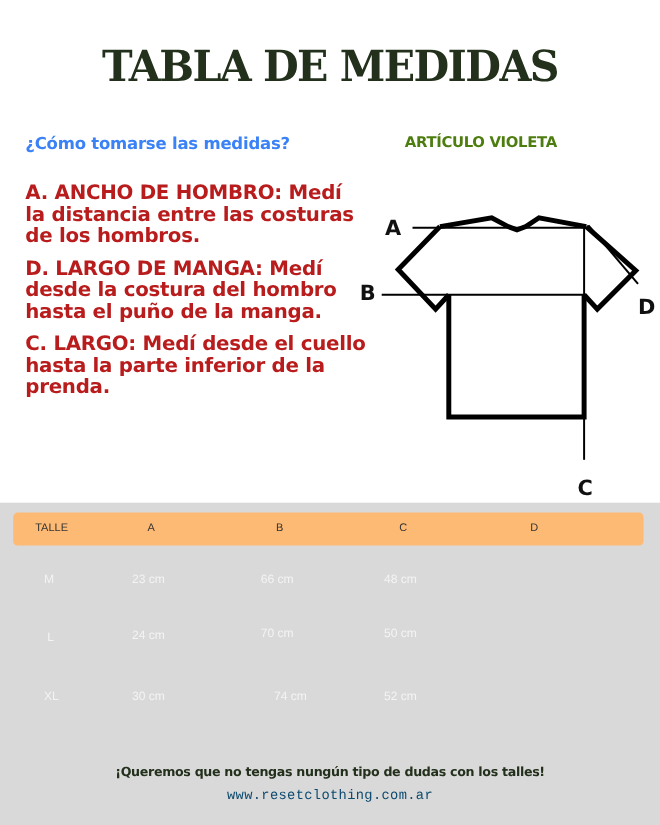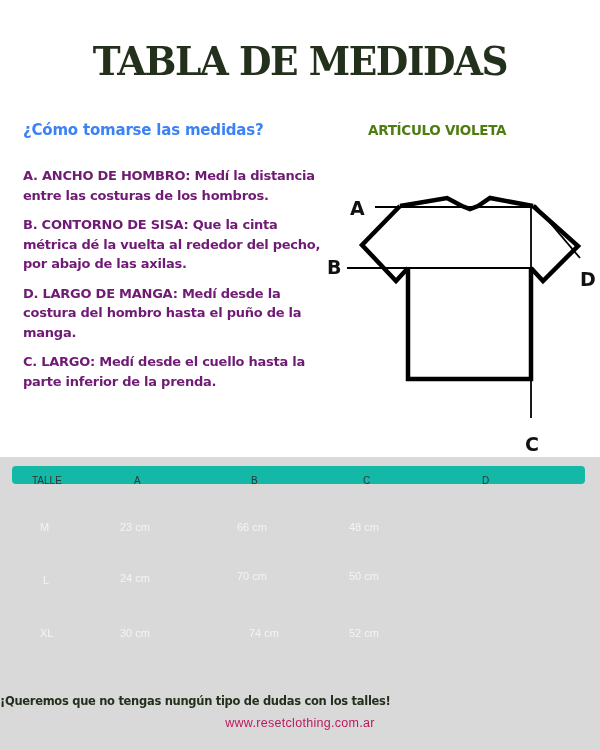--- a/index.html
+++ b/index.html
@@ -18,68 +18,67 @@
     color: #3b82f6; letter-spacing: -0.2px;
   }
   .article-heading {
     position: absolute; left: 368px; top: 122px;
     font-family: "DejaVu Sans", sans-serif; font-weight: bold; font-size: 13.5px;
     color: #4d7c0f; letter-spacing: -0.3px;
   }
 
   .instructions { position: absolute; left: 23px; top: 166px; width: 310px; }
   .instruction {
-    font-family: "DejaVu Sans", sans-serif; font-weight: bold; font-size: 13px;
-    line-height: 19.5px; color: #701a75; margin-bottom: 10px; letter-spacing: -0.25px;
+    font-family: "DejaVu Sans", sans-serif; font-weight: bold; font-size: 18px;
+    line-height: 19.5px; color: #b91c1c; margin-bottom: 10px; letter-spacing: -0.25px;
   }
 
   .diagram { position: absolute; left: 0; top: 0; width: 600px; height: 460px; pointer-events: none; }
   .diag-label {
     position: absolute; font-family: "DejaVu Sans", sans-serif; font-weight: bold;
     font-size: 19px; color: #111;
   }
 
   .table-area {
     position: absolute; left: 0; top: 457px; width: 600px; height: 293px; background: #d9d9d9;
   }
   .table-header {
-    position: absolute; left: 12px; top: 9px; width: 573px; height: 18px;
-    background: #14b8a6; border-radius: 4px;
+    position: absolute; left: 12px; top: 9px; width: 573px; height: 30px;
+    background: #fdba74; border-radius: 4px;
   }
   .th {
     position: absolute; top: 9px; font-family: "Liberation Sans", sans-serif;
     font-size: 10px; color: #333333;
   }
   .td {
     position: absolute; font-family: "Liberation Sans", sans-serif;
     font-size: 11px; color: #f4f4f4;
   }
 
   .footer-line1 {
-    position: absolute; left: 0; top: 694px; width: 600px; 
+    position: absolute; left: 0; top: 694px; width: 600px; text-align: center;
     font-family: "DejaVu Sans", sans-serif; font-weight: bold; font-size: 11.5px;
     color: #23301c; letter-spacing: -0.3px;
   }
   .footer-line2 {
     position: absolute; left: 0; top: 716px; width: 600px; text-align: center;
-    font-family: Liberation Sans, sans-serif; font-size: 12.5px; color: #be185d;
+    font-family: Liberation Mono, monospace; font-size: 12.5px; color: #0c4a6e;
     letter-spacing: 0.3px;
   }
 </style>
 </head>
 <body>
 
 <h1 class="title">TABLA DE MEDIDAS</h1>
 
 <div class="howto-heading">¿Cómo tomarse las medidas?</div>
 <div class="article-heading">ARTÍCULO VIOLETA</div>
 
 <div class="instructions">
   <p class="instruction">A. ANCHO DE HOMBRO: Medí la distancia entre las costuras de los hombros.</p>
-  <p class="instruction">B. CONTORNO DE SISA: Que la cinta métrica dé la vuelta al rededor del pecho, por abajo de las axilas.</p>
   <p class="instruction">D. LARGO DE MANGA: Medí desde la costura del hombro hasta el puño de la manga.</p>
   <p class="instruction">C. LARGO: Medí desde el cuello hasta la parte inferior de la prenda.</p>
 </div>
 
 <div class="diagram">
   <svg width="600" height="460" viewBox="0 0 600 460" xmlns="http://www.w3.org/2000/svg">
 
     <g fill="none" stroke="#000" stroke-width="4.5" stroke-linejoin="miter">
 
       <polyline points="400,206 447,198 462,206 470,209 478,206 490,198 533,206"></polyline>

